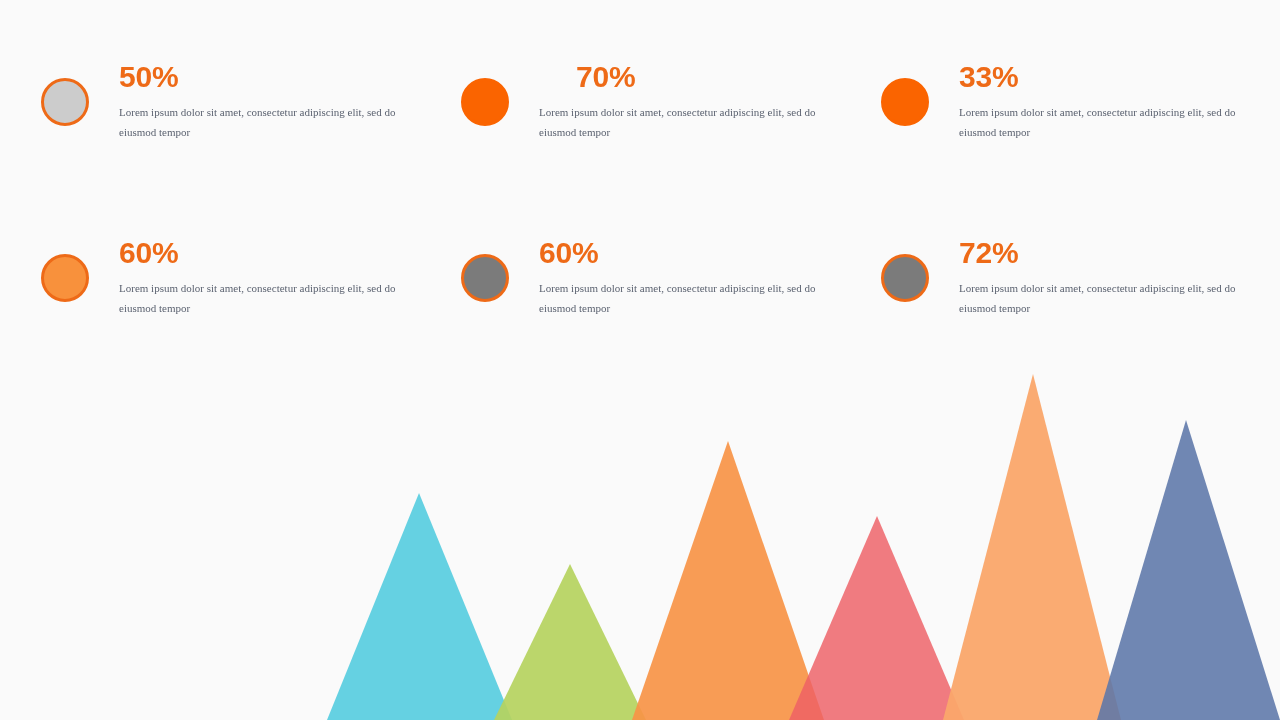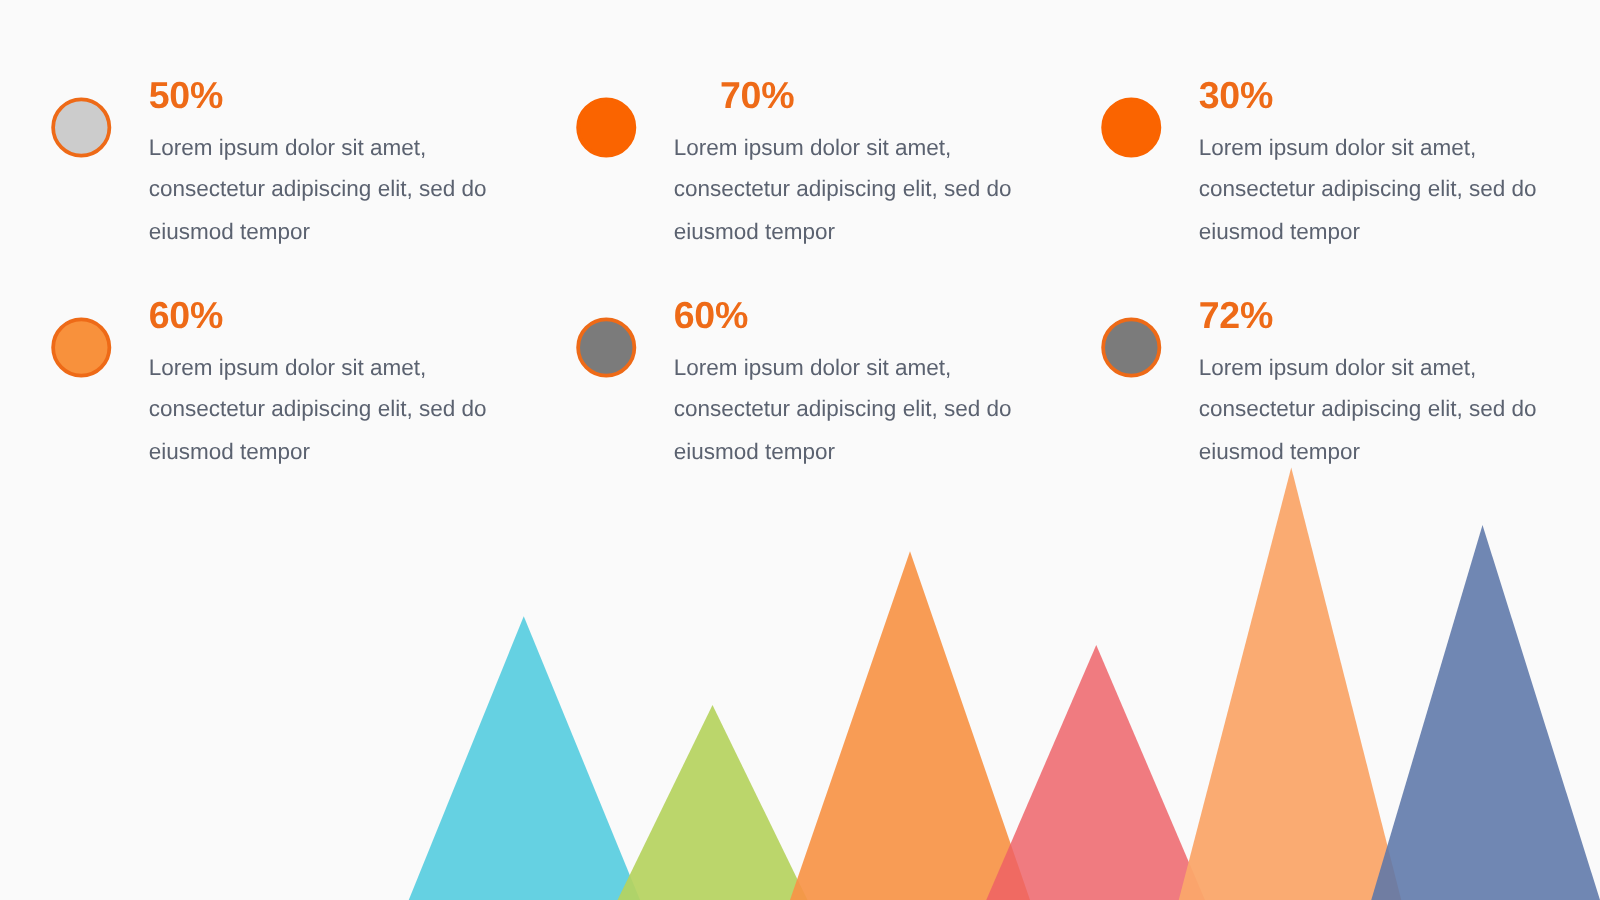--- a/index.html
+++ b/index.html
@@ -71,26 +71,27 @@
   .stat-percent {
     font-size: 30px;
     font-weight: bold;
     color: #ee6a17;
     line-height: 1;
     margin: 0 0 10px 0;
     letter-spacing: -0.2px;
   }
 
   .stat-desc {
-    font-size: 18px;
+    font-size: 11px;
     color: #5b6270;
     line-height: 1.85;
     margin: 0;
     max-width: 300px;
     font-weight: normal;
+    font-family: Liberation Serif, serif;
   }
 </style>
 </head>
 <body>
 
 <div id="slide" style="background: rgb(250, 250, 250);">
 
   <svg id="mountains" viewBox="0 0 1280 720" width="1280" height="720" preserveAspectRatio="none">
     <g id="mountain-layer">
         <polygon points="419,493 512,720 327,720" fill="#58cde0" fill-opacity="0.92"></polygon>
@@ -116,21 +117,21 @@
       <div class="stat-circle" style="background: rgb(250, 100, 0); border: 3px solid rgb(250, 100, 0);"></div>
       <div class="stat-body">
         <div class="stat-percent" style="color: rgb(238, 106, 23); margin-left: 37px;">70%</div>
         <div class="stat-desc" style="color: rgb(91, 98, 112);">Lorem ipsum dolor sit amet, consectetur adipiscing elit, sed do eiusmod tempor</div>
       </div>
     </div>
 
     <div class="stat-item">
       <div class="stat-circle" style="background: rgb(250, 100, 0); border: 3px solid rgb(250, 100, 0);"></div>
       <div class="stat-body">
-        <div class="stat-percent" style="color: rgb(238, 106, 23);">30%</div>
+        <div class="stat-percent" style="color: rgb(238, 106, 23);">33%</div>
         <div class="stat-desc" style="color: rgb(91, 98, 112);">Lorem ipsum dolor sit amet, consectetur adipiscing elit, sed do eiusmod tempor</div>
       </div>
     </div>
 
     <div class="stat-item">
       <div class="stat-circle" style="background: rgb(248, 145, 60); border: 3px solid rgb(238, 106, 23);"></div>
       <div class="stat-body">
         <div class="stat-percent" style="color: rgb(238, 106, 23);">60%</div>
         <div class="stat-desc" style="color: rgb(91, 98, 112);">Lorem ipsum dolor sit amet, consectetur adipiscing elit, sed do eiusmod tempor</div>
       </div>

